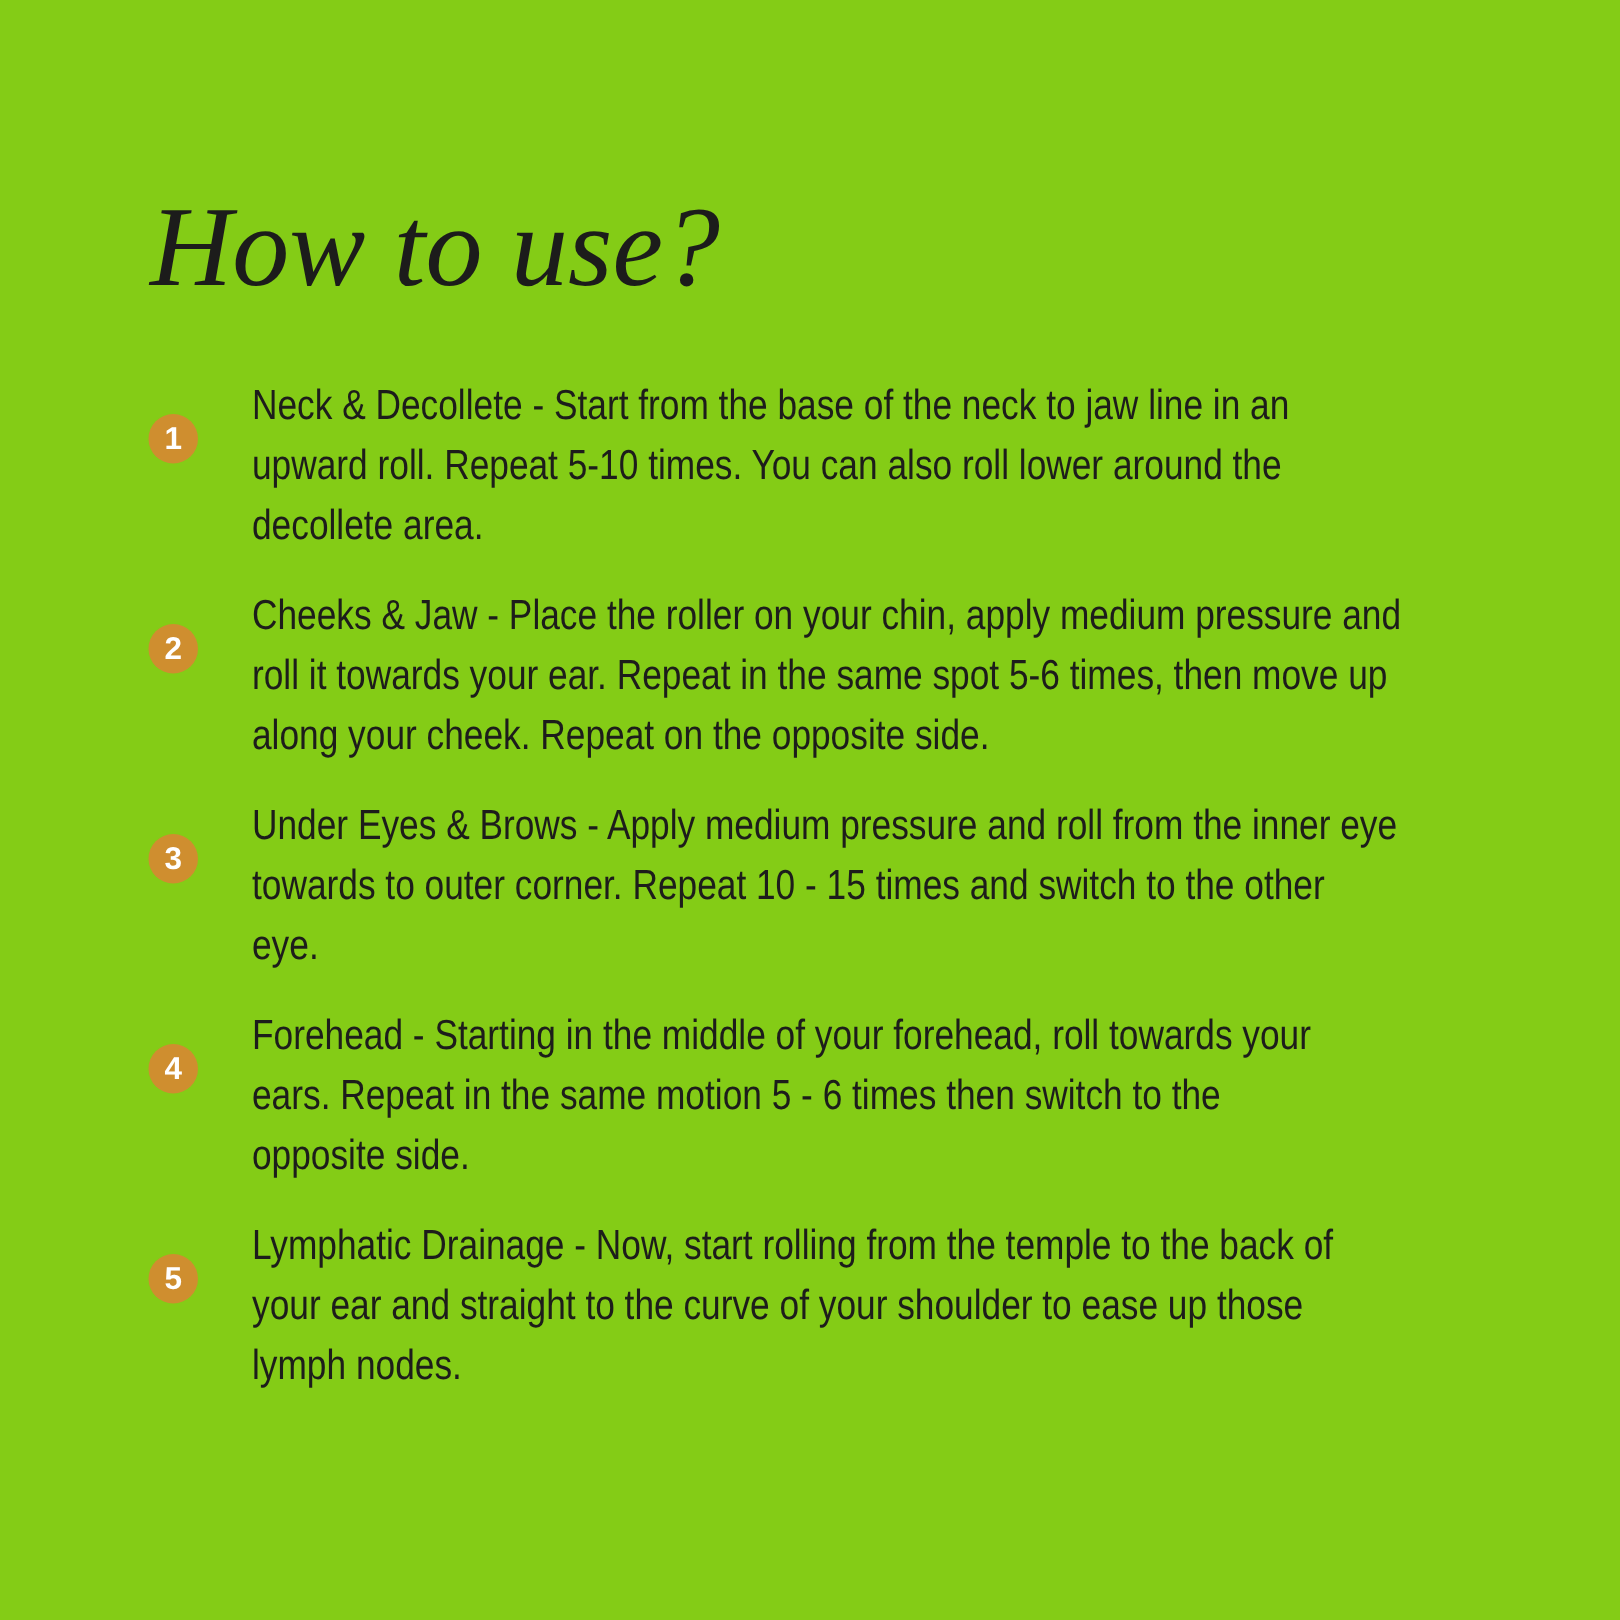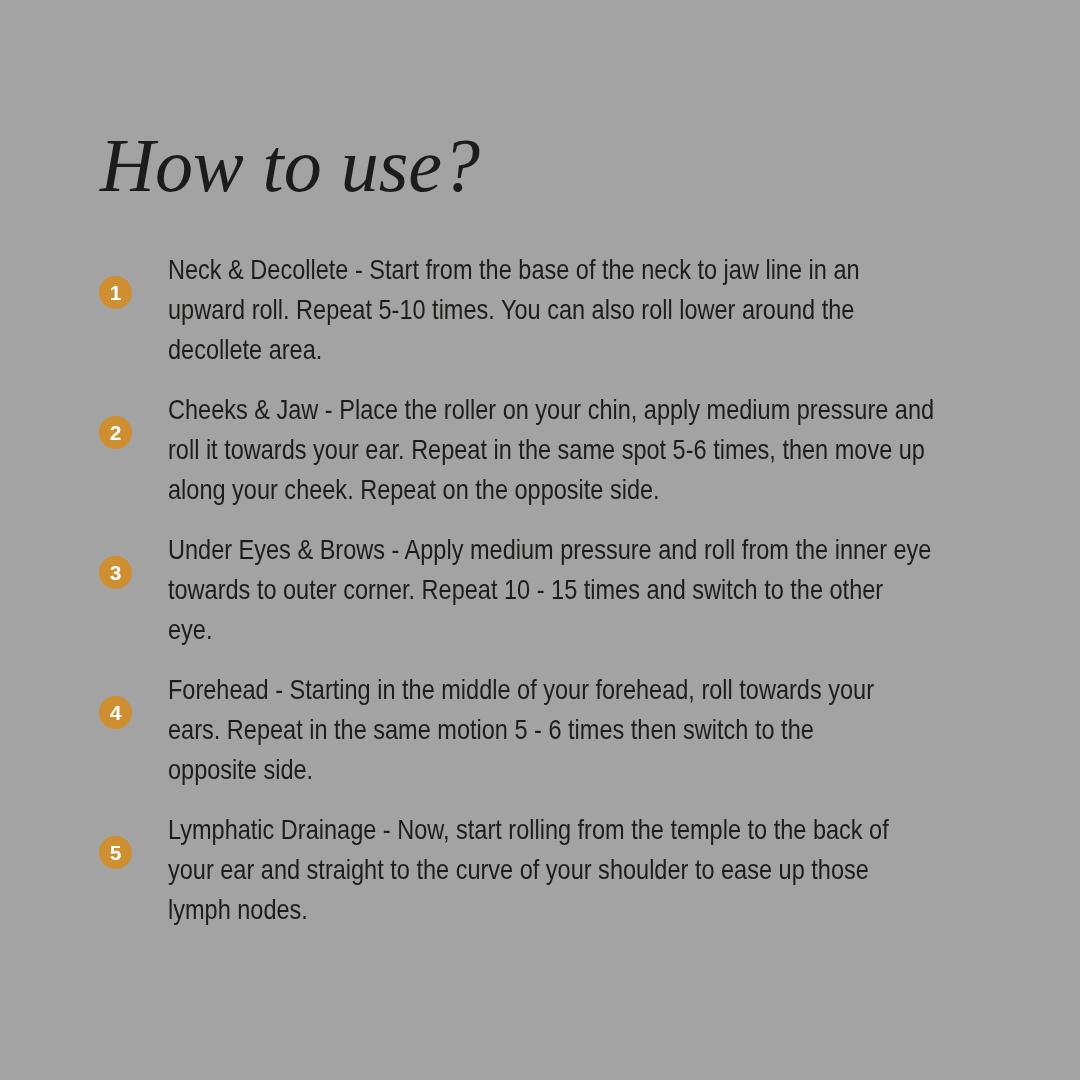--- a/index.html
+++ b/index.html
@@ -7,21 +7,21 @@
     width: 1080px;
     height: 1080px;
     background: #ffffff;
     overflow: hidden;
     font-family: "Liberation Sans", sans-serif;
   }
   .page {
     position: relative;
     width: 1080px;
     height: 1080px;
-    background: #a3a3a3;
+    background: #84cc16;
   }
   .title {
     position: absolute;
     left: 100px;
     top: 127px;
     font-family: "Liberation Serif", serif;
     font-style: italic;
     font-weight: 400;
     font-size: 76px;
     line-height: 1;

